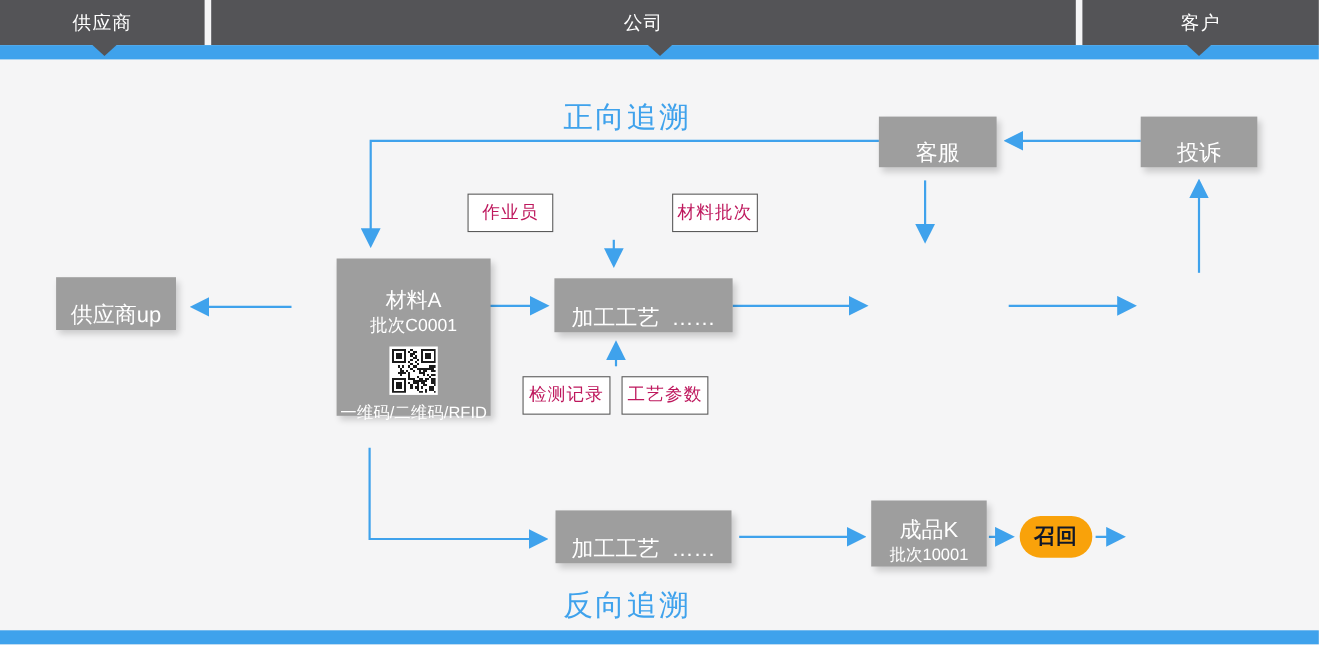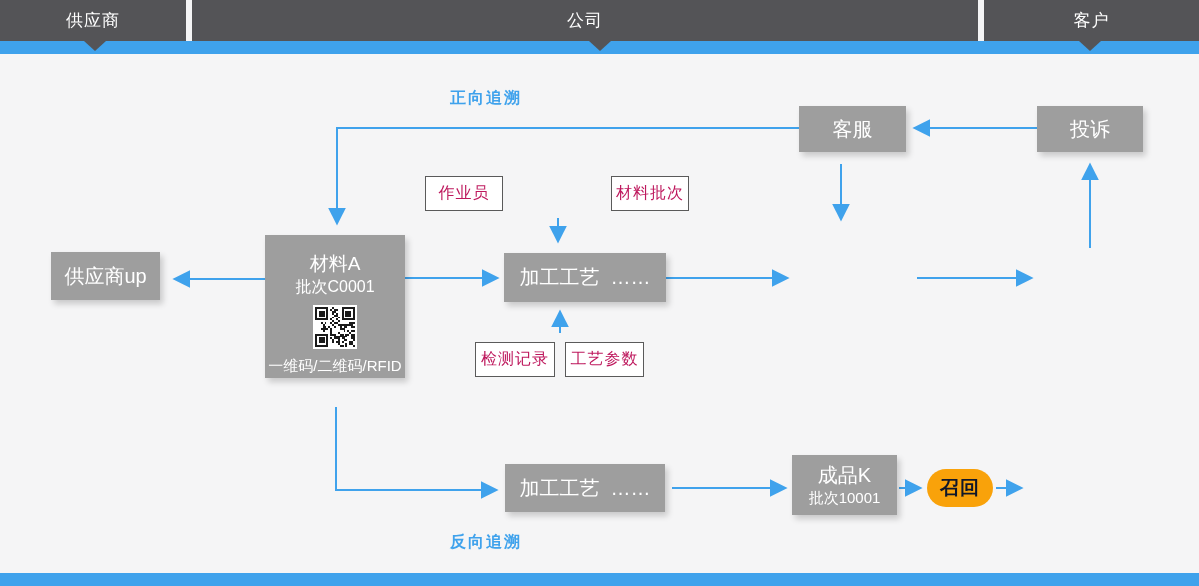--- a/index.html
+++ b/index.html
@@ -27,36 +27,36 @@
   .hdr-blue{position:absolute;left:0;top:41px;width:1199px;height:13px;background:var(--accent-blue,#3FA2EC);z-index:1;}
   .hdr-tri{
     position:absolute;top:41px;width:0;height:0;z-index:2;
     border-left:11px solid transparent;border-right:11px solid transparent;
     border-top:10px solid var(--header-dark,#545457);
   }
   .bottom-blue{position:absolute;left:0;top:573px;width:1199px;height:13px;background:var(--accent-blue,#3FA2EC);}
 
   
   .flow-title{
-    position:absolute;width:240px;text-align:left;color:var(--accent-blue,#3FA2EC);
-    font-size:16px;font-weight:bold;letter-spacing:2px;
+    position:absolute;width:240px;text-align:center;color:var(--accent-blue,#3FA2EC);
+    font-size:27px;font-weight:normal;letter-spacing:2px;
   }
 
   
   .node{
     position:absolute;background:var(--node-gray,#9E9E9E);color:#fff;
-    display:flex;flex-direction:column;align-items:center;justify-content:center;
+    display:flex;flex-direction:column;align-items:center;justify-content:flex-end;
     box-shadow:3px 4px 6px rgba(0,0,0,.18);
     white-space:pre;
   }
   .node .t1{font-size:20px;line-height:26px;}
   .node .t2{font-size:15px;line-height:20px;}
   .node.single{font-size:20px;}
 
-  .material{justify-content:center;padding-top:12px;}
+  .material{justify-content:space-between;padding-top:26px;margin-left:41px;}
   .material .m-title{font-size:19px;line-height:25px;}
   .material .m-batch{font-size:16px;line-height:21px;}
   .material .m-caption{font-size:15px;line-height:19px;margin-top:7px;}
   .qr-wrap{margin-top:8px;width:44px;height:44px;background:#fff;padding:2px;}
   .qr-wrap svg{display:block;width:40px;height:40px;shape-rendering:crispEdges;}
 
   .recall-pill{
     position:absolute;background:var(--recall-orange,#F9A20A);color:#0f172a;
     border-radius:19px;display:flex;align-items:center;justify-content:center;
     font-size:19px;font-weight:bold;letter-spacing:1px;

